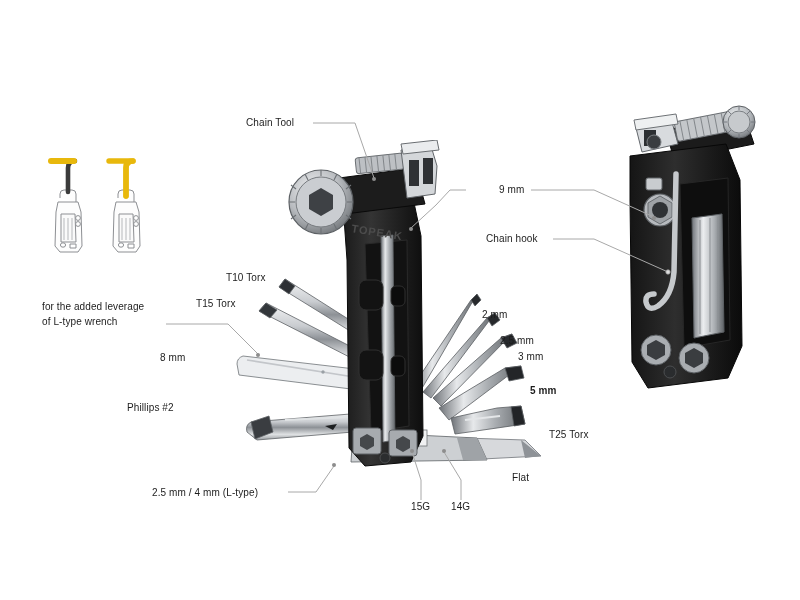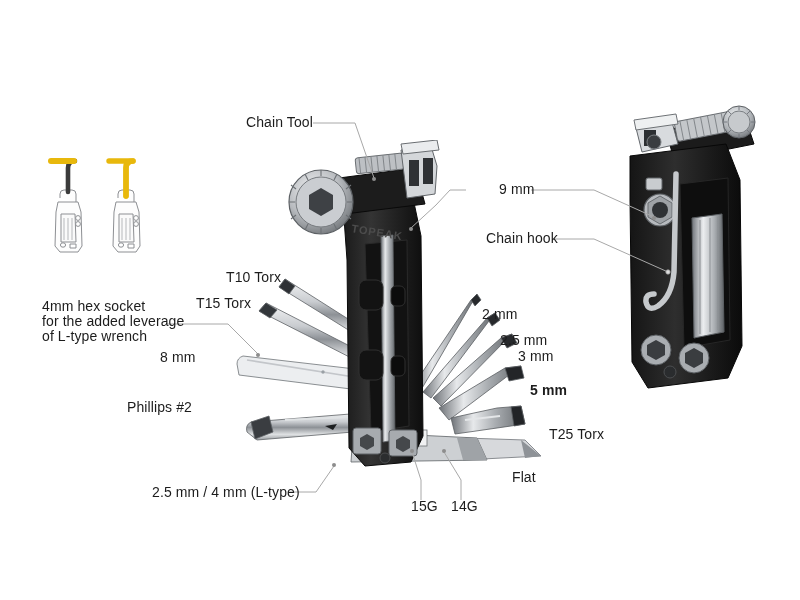--- a/index.html
+++ b/index.html
@@ -11,21 +11,21 @@
     position: relative;
     width: 800px;
     height: 600px;
     background: #ffffff;
     overflow: hidden;
     font-family: "Liberation Sans", sans-serif;
   }
   .label {
     position: absolute;
     color: #1c1c1c;
-    font-size: 14px;
+    font-size: 10px;
     line-height: 15px;
     white-space: nowrap;
     letter-spacing: 0.1px;
   }
   .label.multi { white-space: normal; width: 150px; }
   .vec {
     position: absolute;
     left: 0; top: 0;
     width: 800px; height: 600px;
     pointer-events: none;
@@ -293,21 +293,20 @@
 
   <div class="label" style="left:499px; top:182px;">9 mm</div>
 
   <div class="label" style="left:486px; top:231px;">Chain hook</div>
 
   <div class="label" style="left:226px; top:270px;">T10 Torx</div>
 
   <div class="label" style="left:196px; top:296px;">T15 Torx</div>
 
   <div class="label multi" style="left:42px; top:299px;">
-    <div>4mm hex socket</div>
     <div>for the added leverage</div>
     <div>of L-type wrench</div>
   </div>
 
   <div class="label" style="left:160px; top:350px;">8 mm</div>
 
   <div class="label" style="left:118px; top:400px;padding-left:9px;">Phillips #2</div>
 
   <div class="label" style="left:152px; top:485px;text-align:right;">2.5 mm / 4 mm (L-type)</div>
 

